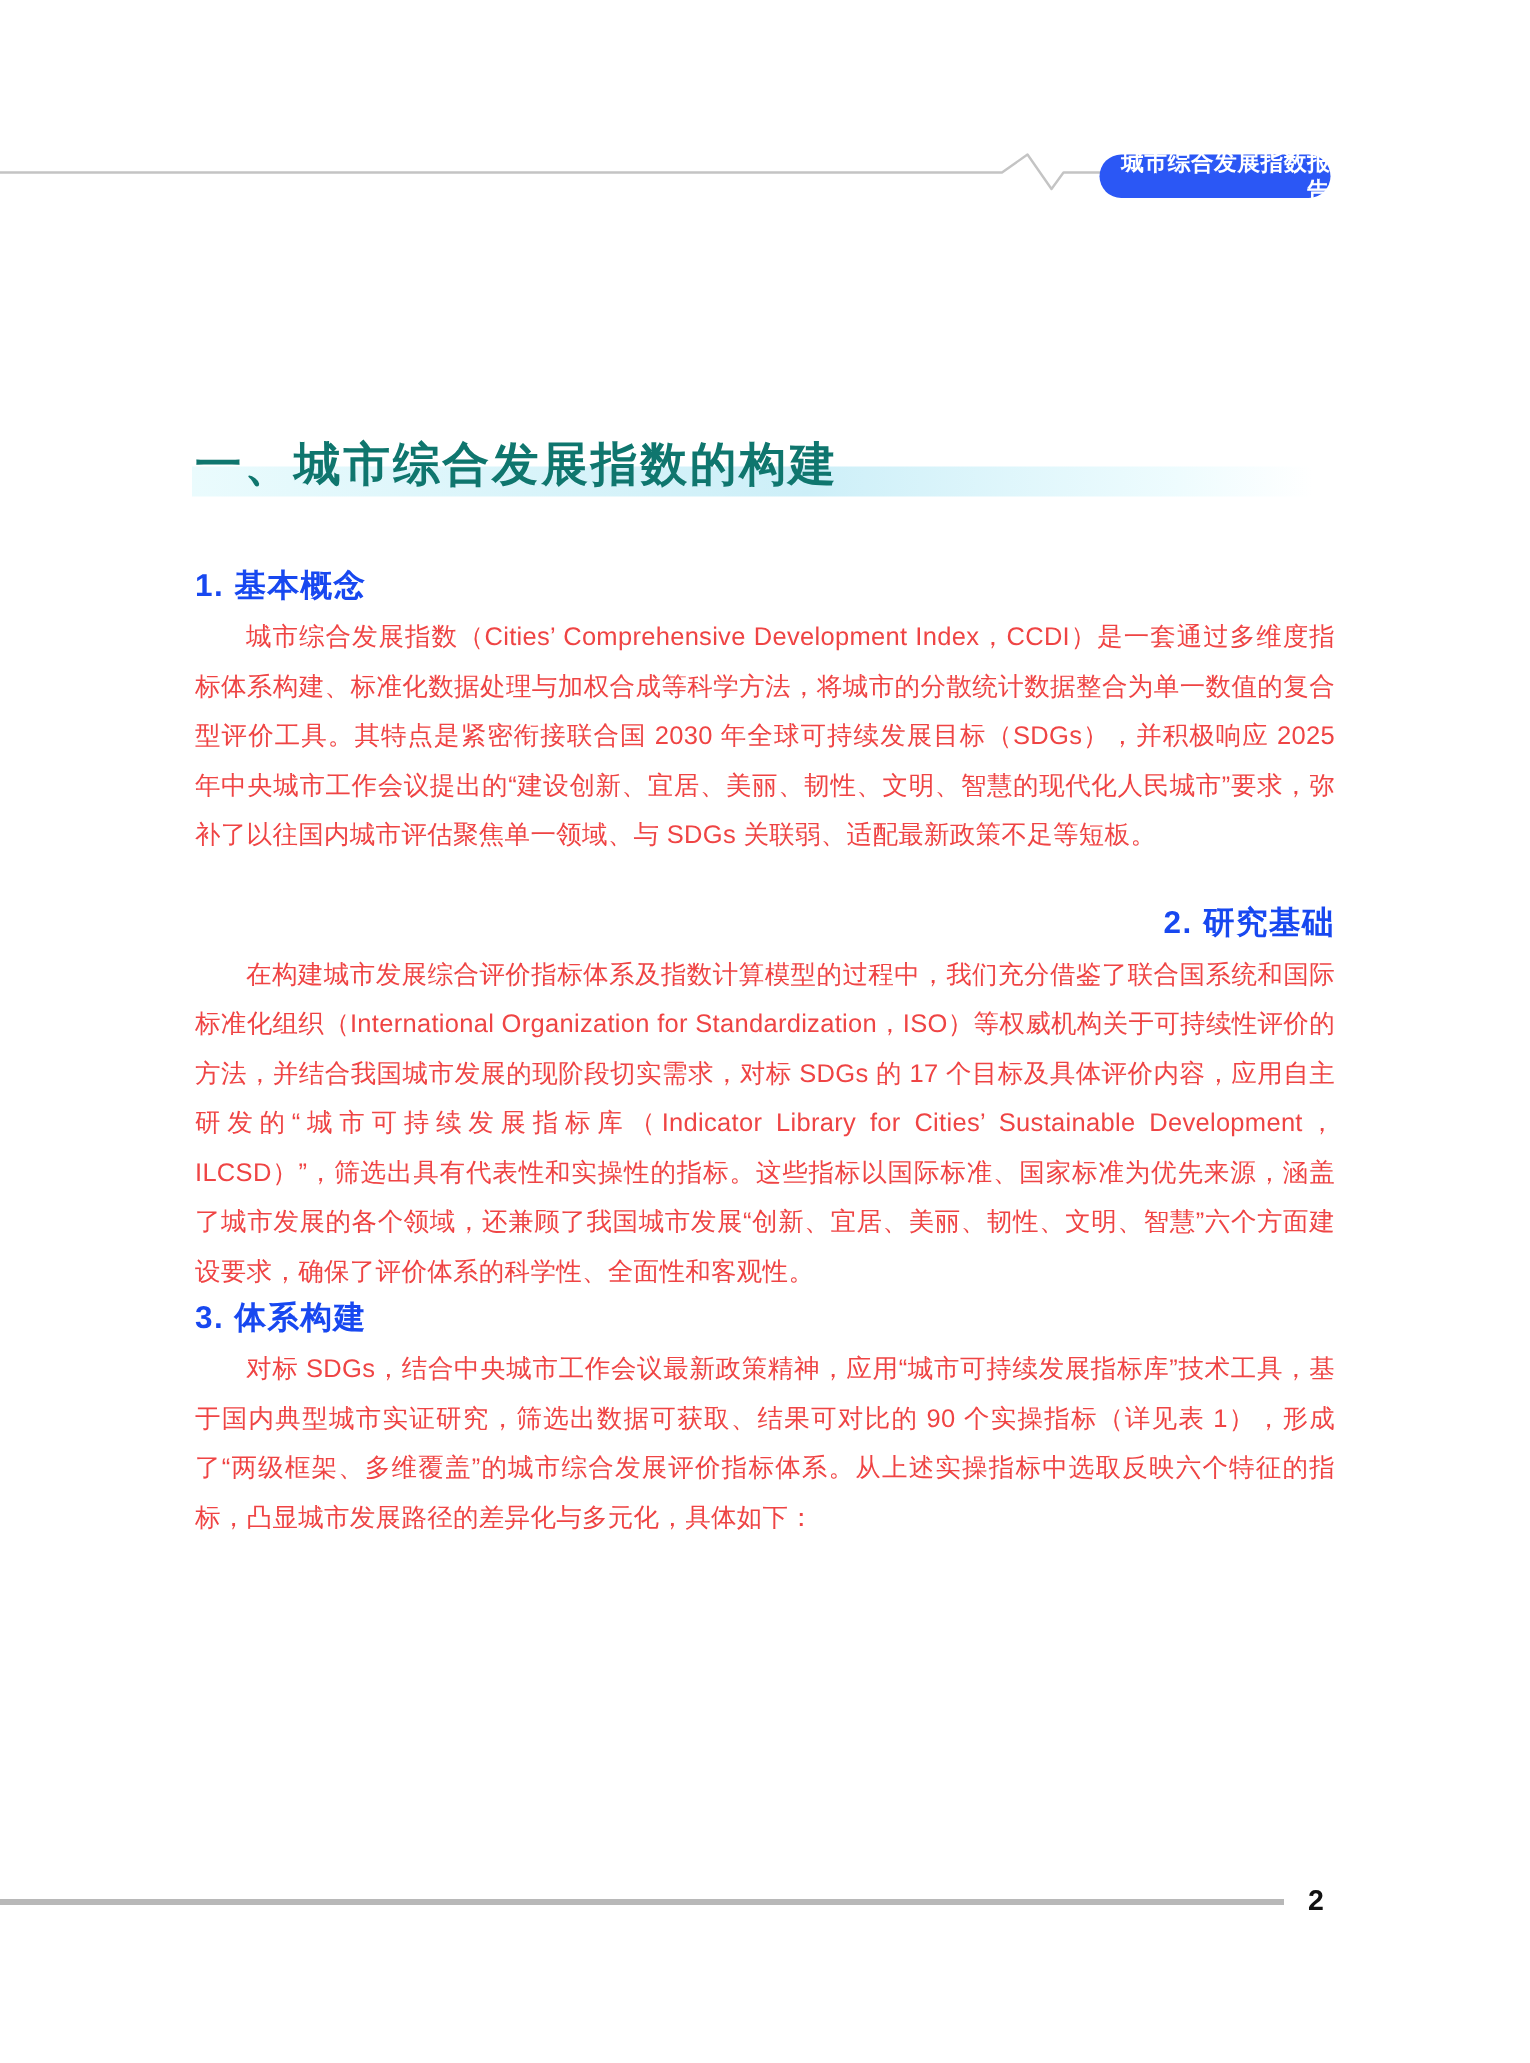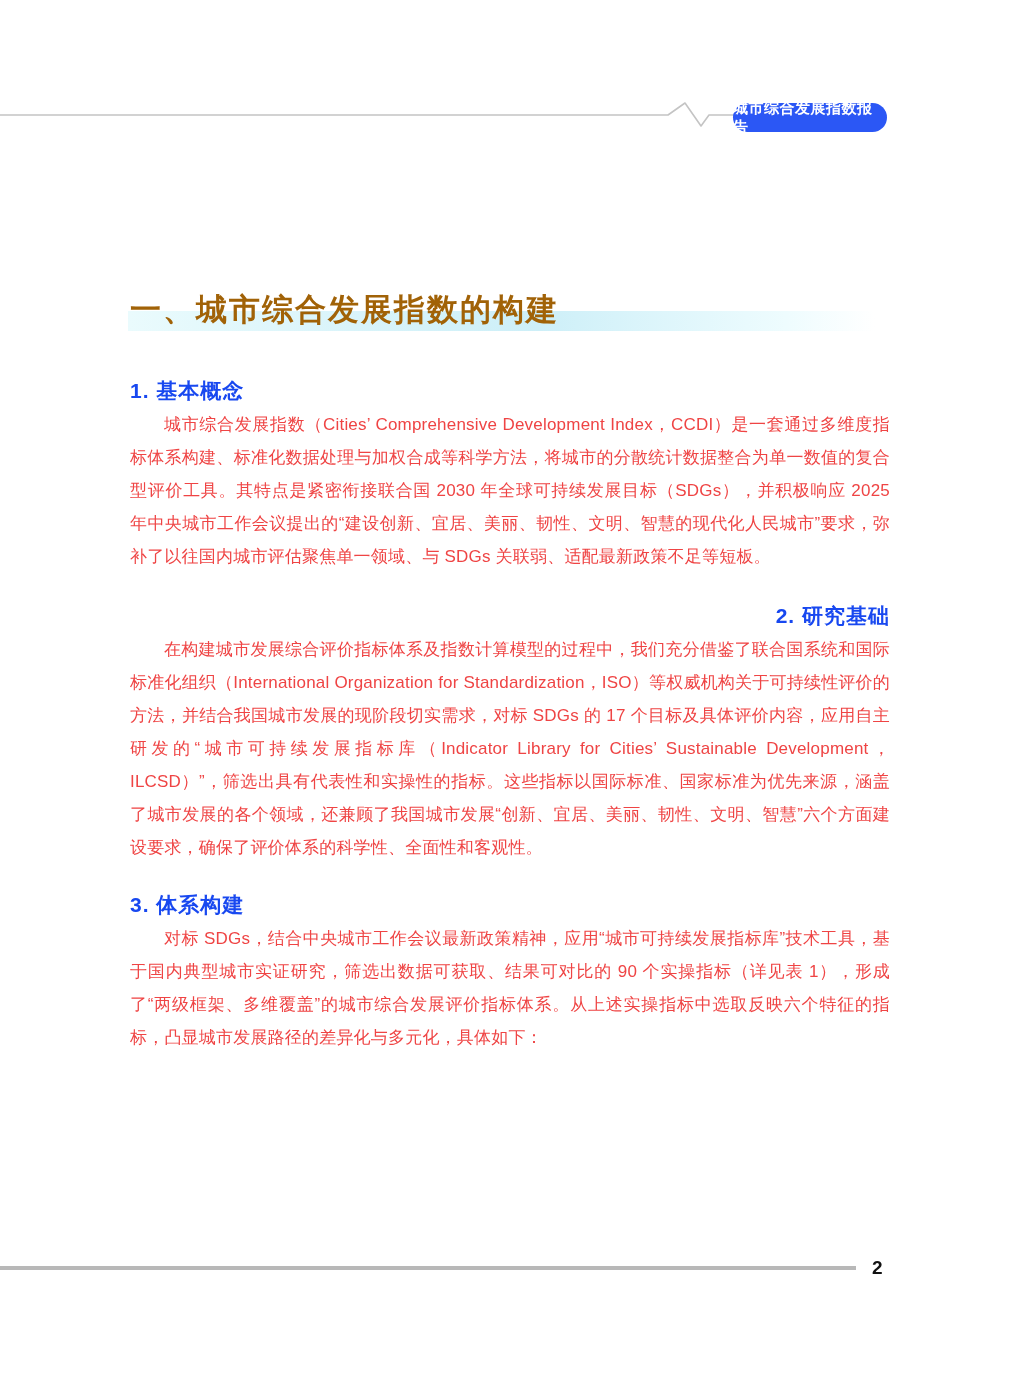--- a/index.html
+++ b/index.html
@@ -16,52 +16,53 @@
   .header-rule-svg { position: absolute; left: 0; top: 101; top: 101px; width: 740px; height: 30px; }
   .header-badge {
     position: absolute; left: 733px; top: 103px;
     width: 154px; height: 29px;
     background: #2b57f5;
     border-radius: 15px;
     display: flex; align-items: center; justify-content: center;
     color: #ffffff; font-size: 15px; font-weight: bold;
     letter-spacing: 0.5px;
     box-sizing: border-box;
+    text-align: right;
   }
 
   
   .content { position: absolute; left: 130px; top: 0; width: 760px; }
 
   .doc-title {
     position: relative;
     margin-top: 290px;
     height: 44px;
     font-size: 31px; font-weight: bold;
-    color: #a16207;
+    color: #0f766e;
     letter-spacing: 2px;
     line-height: 40px;
     white-space: nowrap;
   }
   .doc-title .highlight-band {
     position: absolute; left: -2px; top: 21px;
     width: 747px; height: 20px;
     background: linear-gradient(90deg, #eafbfd 0%, #d9f4fa 30%, #cdeff8 55%, #eefcfe 88%, #ffffff 100%);
     z-index: 0;
   }
   .doc-title .title-text { position: relative; z-index: 1; }
 
   .section-heading {
     font-size: 21px; font-weight: bold;
     color: #1848f0;
     line-height: 30px;
     letter-spacing: 1px;
   }
   .sh-1 { margin-top: 42px; }
   .sh-2 { margin-top: 28px; text-align: right; }
-  .sh-3 { margin-top: 26px; }
+  .sh-3 { }
 
   .body-para {
     margin: 2px 0 0 0;
     font-size: 17px;
     line-height: 33px;
     color: #ef4444;
     text-align: justify;
     text-indent: 2em;
     letter-spacing: 0.2px;
   }

